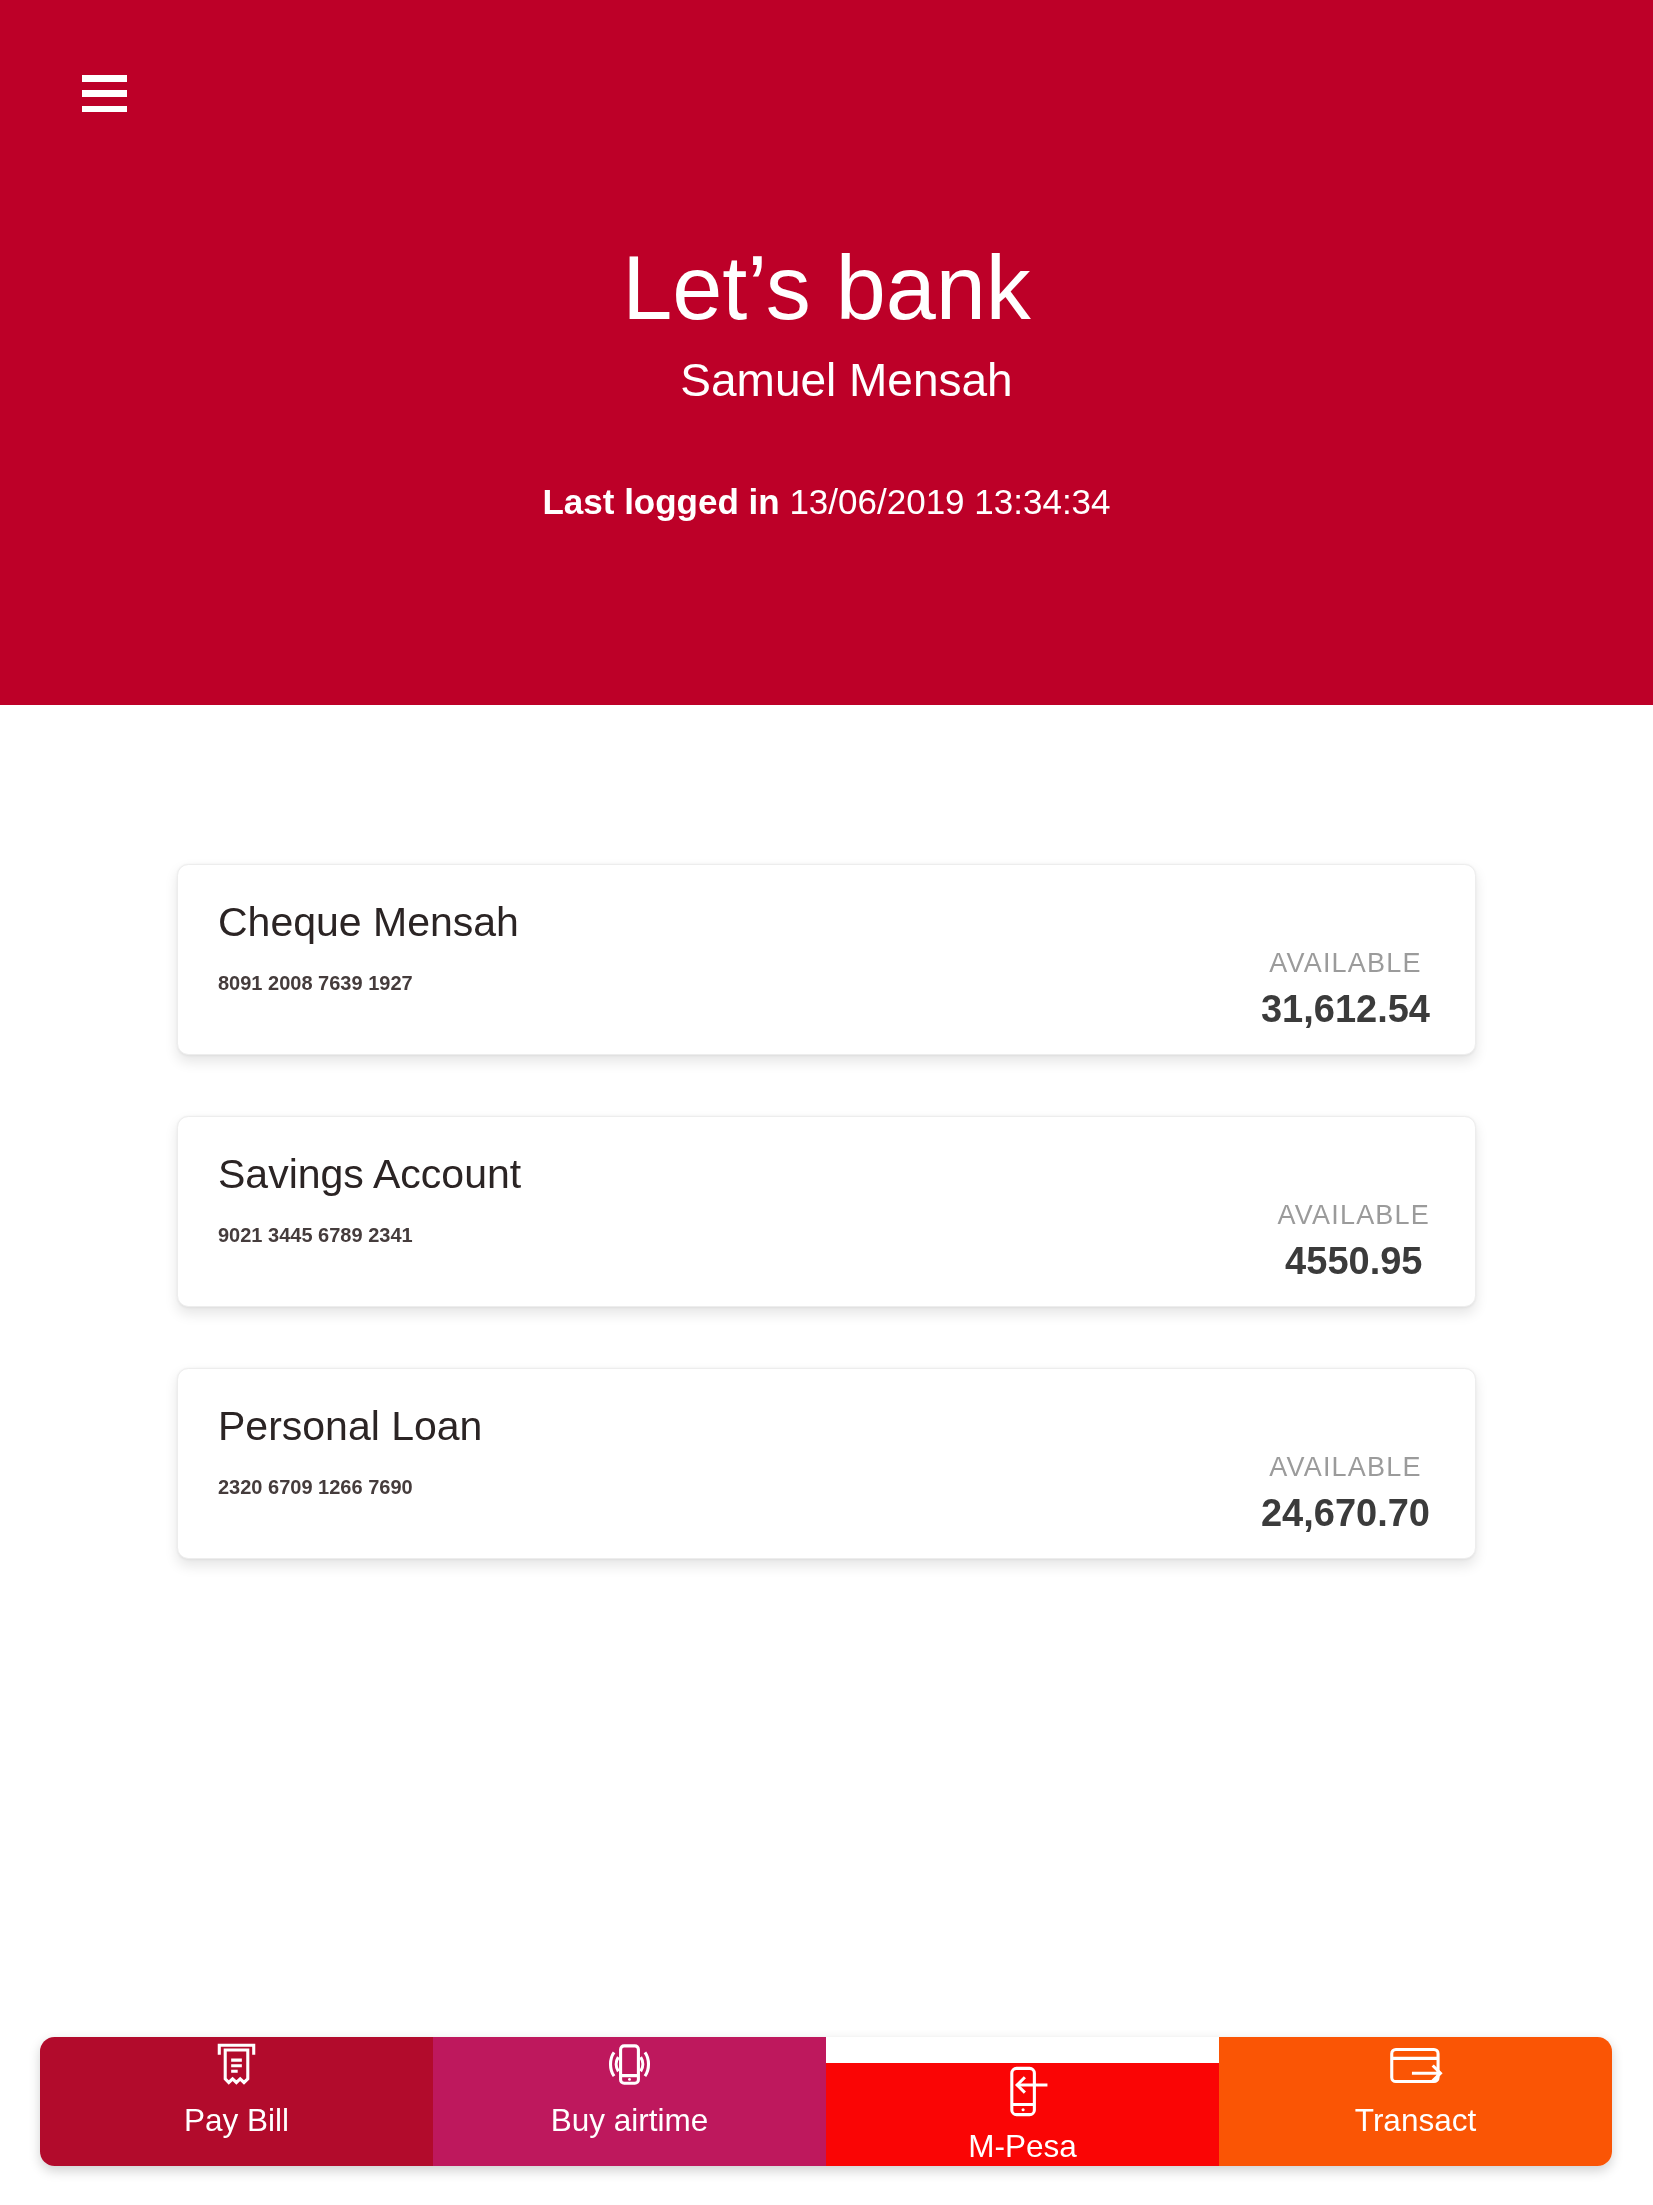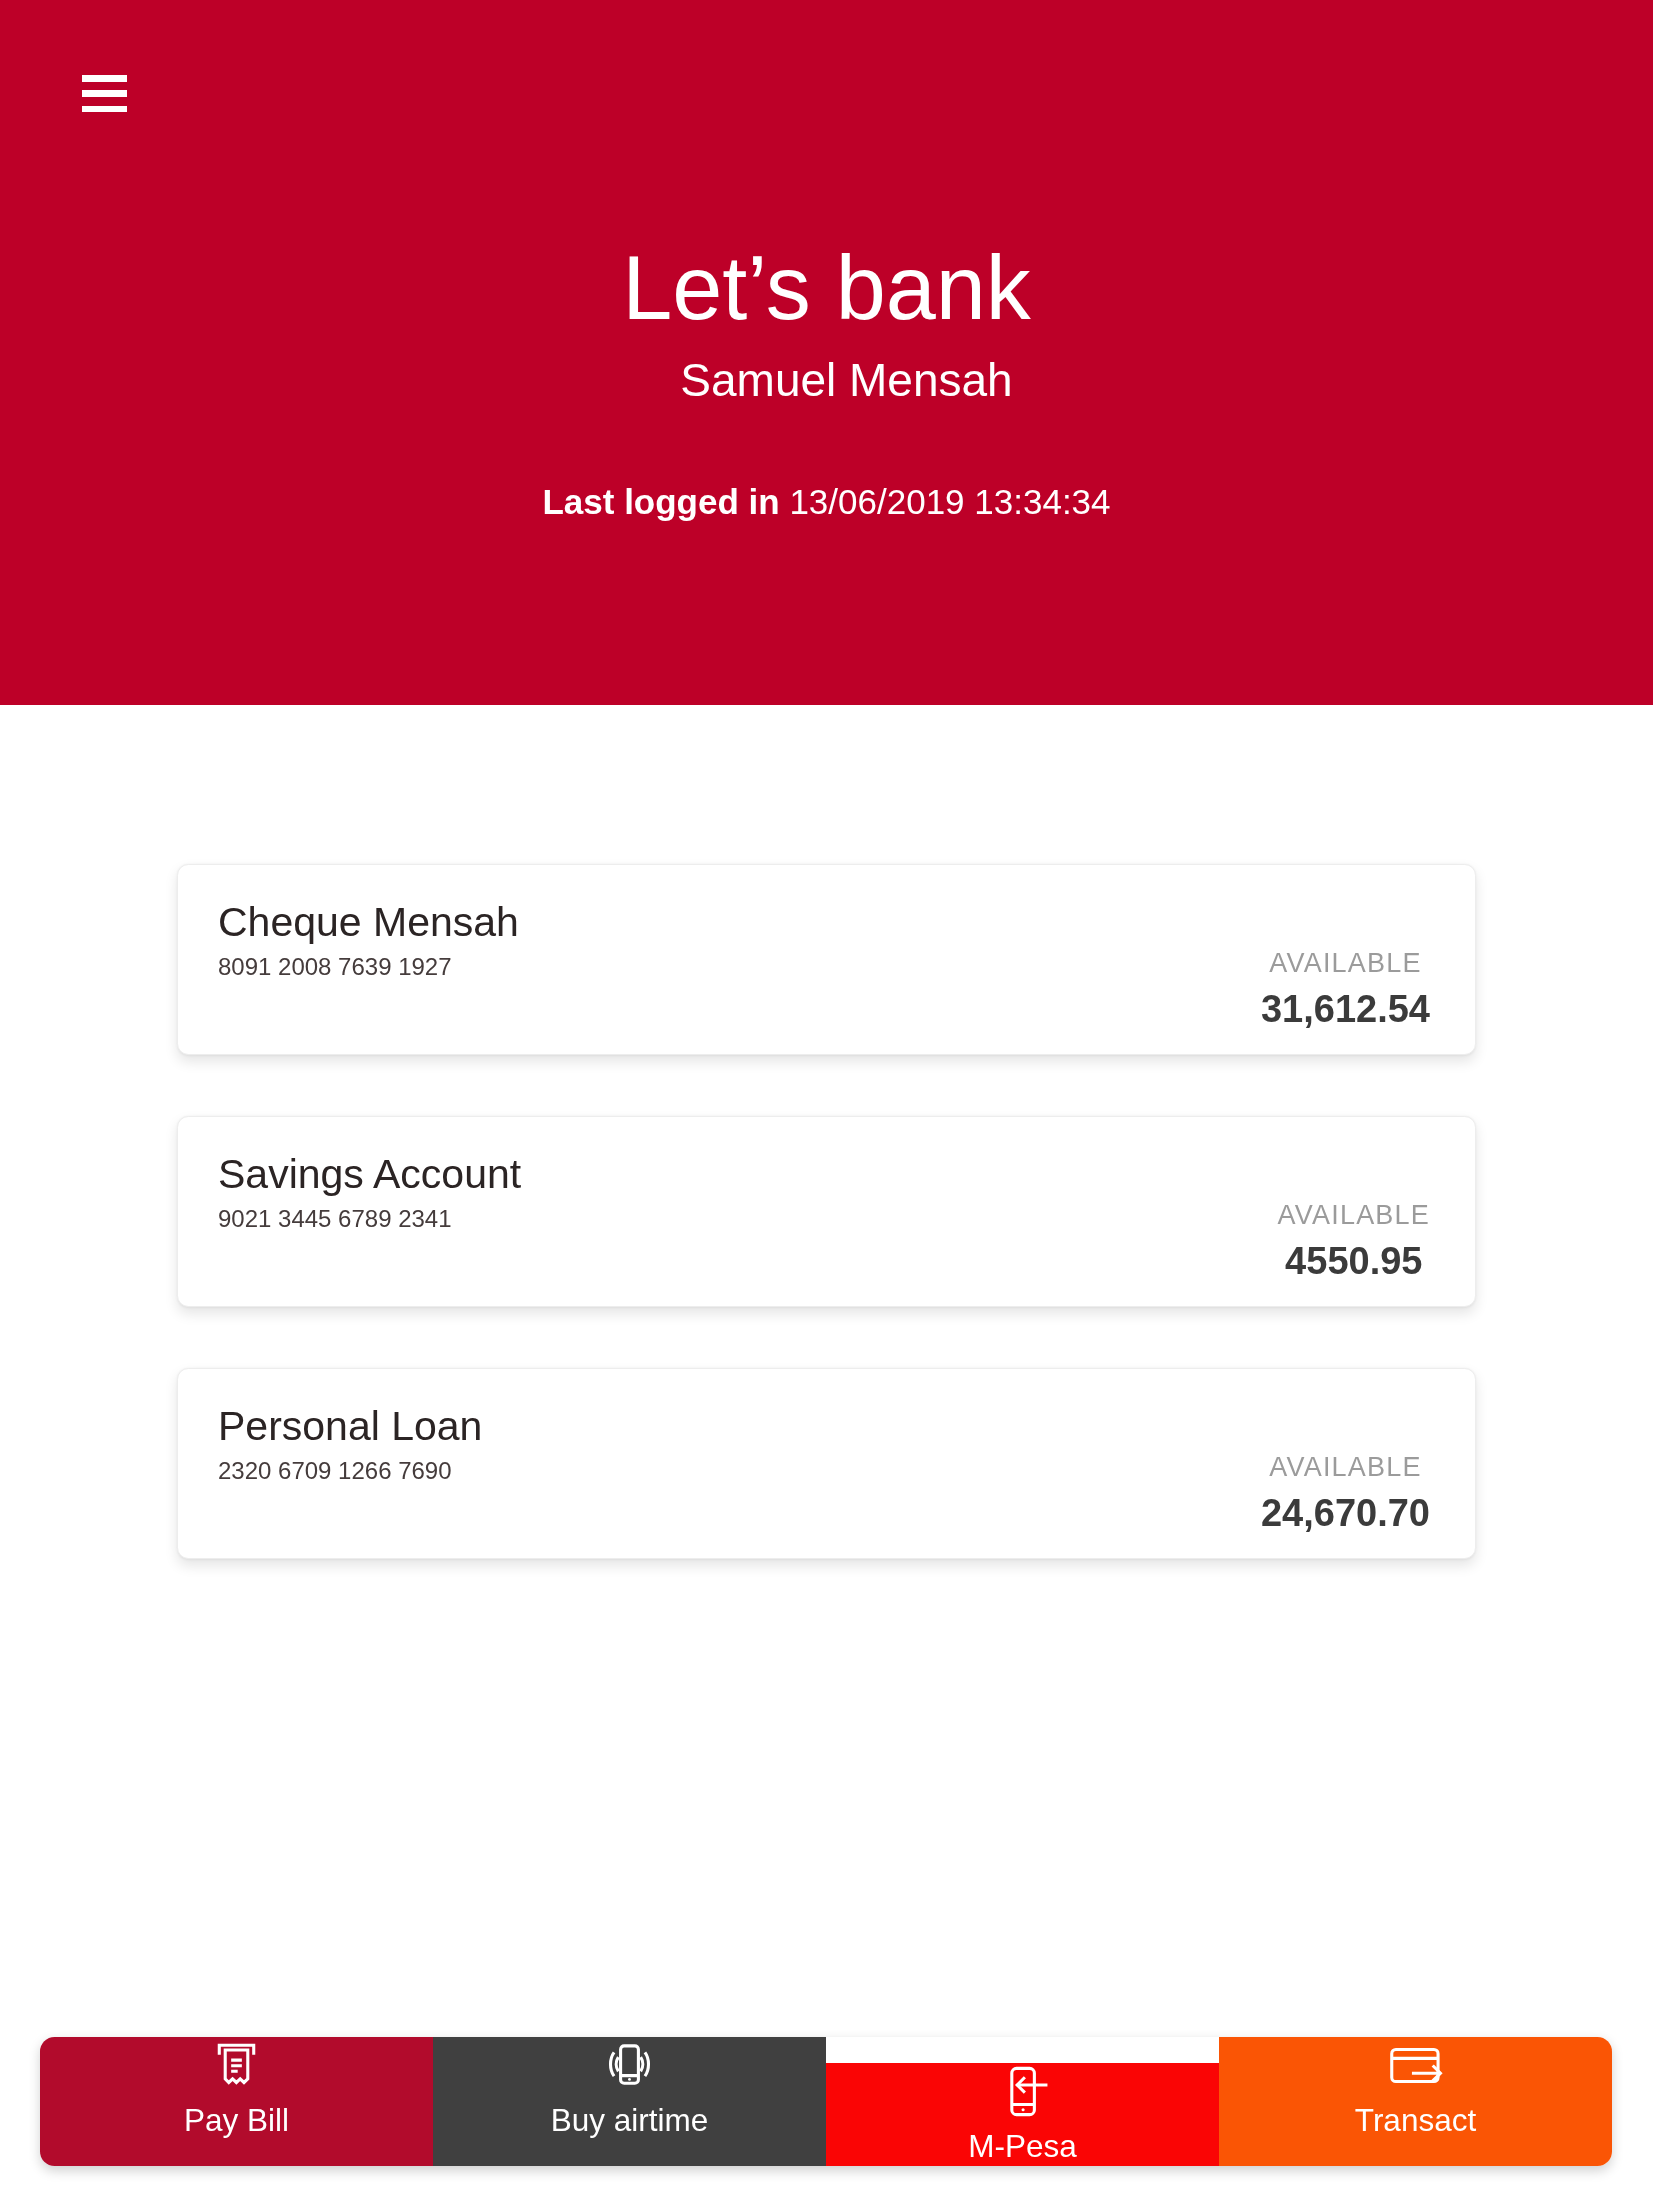--- a/index.html
+++ b/index.html
@@ -41,21 +41,21 @@
     width:1299px; height:191px;
     background:#ffffff;
     border:0.8px solid #ededed;
     border-radius:11.3px;
     box-shadow:0 6.5px 13px rgba(0,0,0,0.10), 0 0.8px 2.4px rgba(0,0,0,0.05);
     margin-bottom:61px;
     padding:34px 45px 0 40px;
     cursor:pointer;
   }
   .card-title { font-size:41px; font-weight:500; color:#2b2424; line-height:1.15; }
-  .card-number { font-size:24px; font-weight:400; color:#453c3c; margin-top:7px; }
+  .card-number { font-size:20px; font-weight:700; color:#453c3c; margin-top:26px; }
   .card-right {
     position:absolute; right:45px; top:82px; text-align:center;
   }
   .avail-label { font-size:27px; color:#9b9b9b; letter-spacing:1.2px; line-height:1.2; }
   .avail-amount { font-size:38px; font-weight:700; color:#3b3b3b; margin-top:8px; line-height:1.2; }
 
   
   .bottom-bar {
     position:absolute; left:40px; top:2037px;
     width:1572px; height:129px;
@@ -129,21 +129,21 @@
     <svg viewBox="0 0 48 48" fill="none" stroke="#ffffff" stroke-width="2.6">
       <path d="M9.5 15 V7 H38.5 V15"></path>
       <path d="M14.5 11 H33.5 V35.2 L30.3 38.3 L27.1 35.2 L23.9 38.3 L20.7 35.2 L17.5 38.3 L14.5 35.2 Z"></path>
       <path d="M19.5 19.5 H28.5"></path>
       <path d="M19.5 24.2 H28.5"></path>
       <path d="M19.5 28.8 H25"></path>
     </svg>
     <span class="bar-label">Pay Bill</span>
   </button>
 
-  <button class="bar-item" style="background: #404040;">
+  <button class="bar-item" style="background: #be185d;">
     <svg viewBox="0 0 48 48" fill="none" stroke="#ffffff" stroke-width="2.6">
       <rect x="16.5" y="7.5" width="15" height="31.5" rx="3"></rect>
       <path d="M16.5 32.5 H31.5"></path>
       <circle cx="24" cy="35.7" r="1.2" fill="#ffffff" stroke="none"></circle>
       <path d="M11 13 C7 18.5 7 27.5 11 33"></path>
       <path d="M14.6 17 C12.2 20.6 12.2 25.4 14.6 29"></path>
       <path d="M37 13 C41 18.5 41 27.5 37 33"></path>
       <path d="M33.4 17 C35.8 20.6 35.8 25.4 33.4 29"></path>
     </svg>
     <span class="bar-label">Buy airtime</span>

